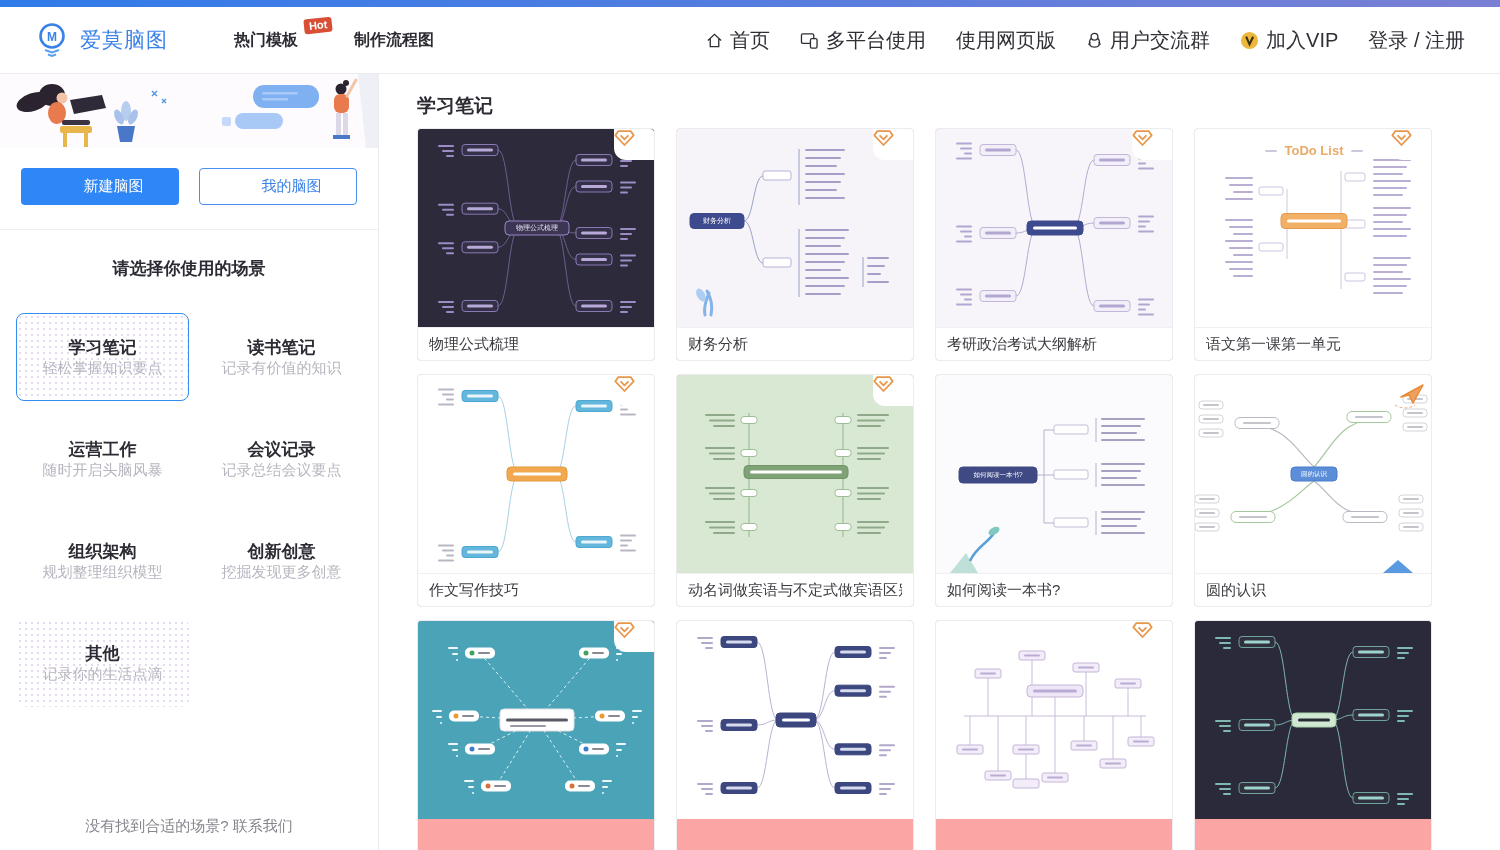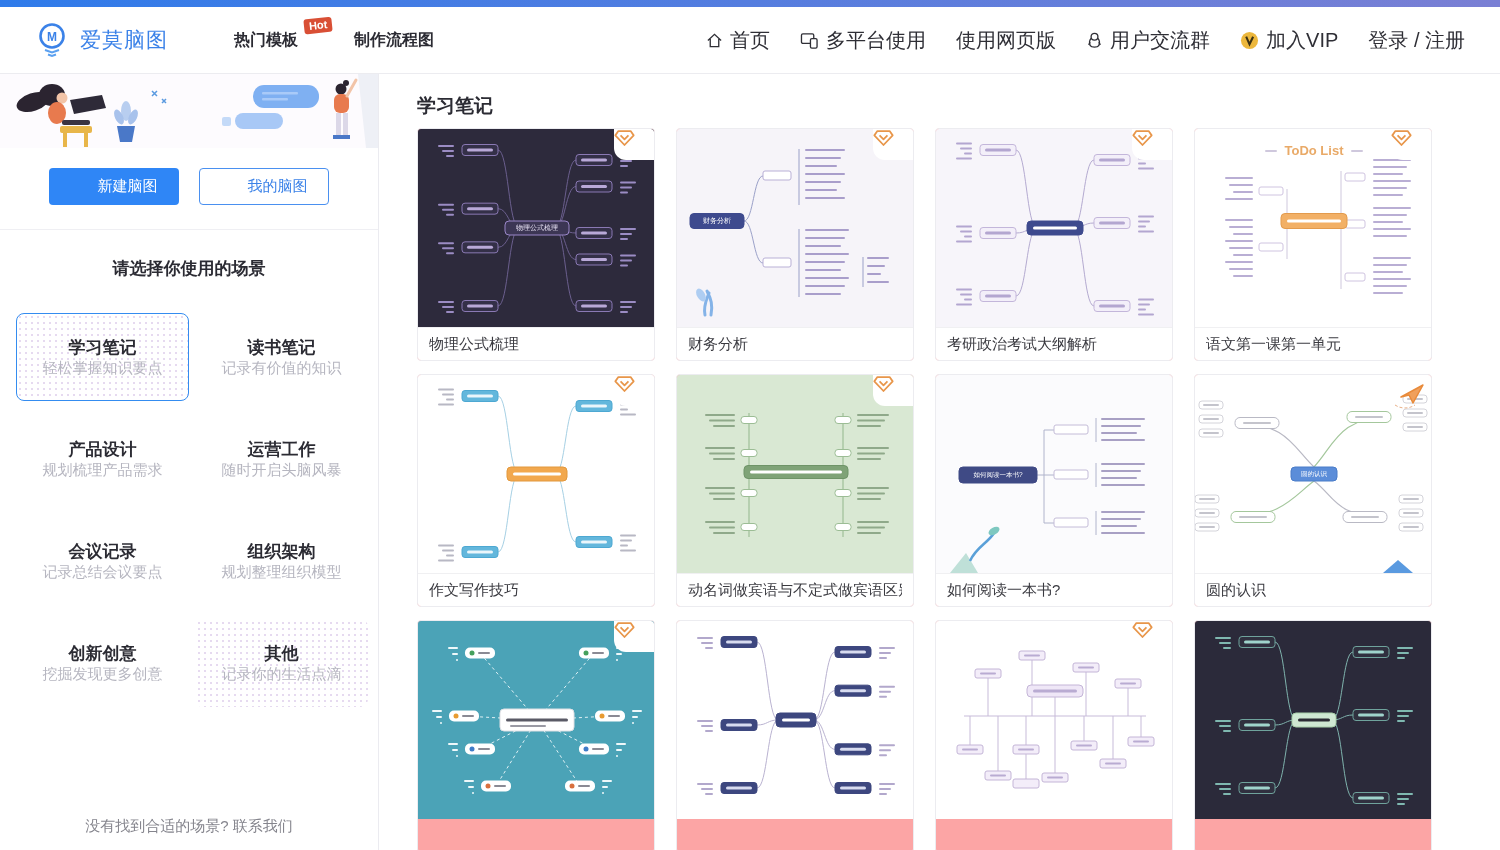--- a/index.html
+++ b/index.html
@@ -19,21 +19,21 @@
   .header-right { margin-left:auto; display:flex; align-items:center; gap:30px; }
   .hr-item { display:flex; align-items:center; gap:7px; font-size:20px; color:#2f2f36; cursor:pointer; white-space:nowrap; }
   .hr-item svg { display:block; }
 
   
   .sidebar { position:absolute; top:74px; left:0; bottom:0; width:379px; background:#fff;
     border-right:1px solid #ebebf0; }
   .dotted { background-image:radial-gradient(#e6daf0 1px, transparent 1.3px); background-size:6px 6px; }
   .hero { height:74px; background:#fdfbfe; overflow:hidden; }
   .side-buttons { display:flex; justify-content:center; gap:20px; margin-top:20px; }
-  .btn { width:130px; height:37px; border-radius:4px; font-size:15px; display:flex;
+  .btn { width:158px; height:37px; border-radius:4px; font-size:15px; display:flex;
     align-items:center; justify-content:center; cursor:pointer;padding-left:27px; }
   .btn-primary { background:#2f86f6; color:#fff; }
   .btn-ghost { background:#fff; color:#3b82e8; border:1px solid #4a90f0; }
   .side-sep { border:none; border-top:1px solid #efeff3; margin-top:24px; }
   .scene-heading { text-align:center; font-size:17px; font-weight:bold; color:#2b2b33; margin-top:27px; }
   .scenes { display:grid; grid-template-columns:repeat(2,173px); gap:14px 6px; padding:0 16px; margin-top:33px; }
   .scene { height:88px; border:1.5px solid transparent; border-radius:8px; display:flex;
     flex-direction:column; align-items:center; justify-content:center; cursor:pointer; }
   .scene.selected { border-color:#348cf0; }
   .scene-title { font-size:17px; font-weight:bold; color:#2b2b33; }
@@ -166,24 +166,20 @@
   <div class="scene-heading" data-name="scene-heading">请选择你使用的场景</div>
 
   <div class="scenes" data-name="scene-grid">
       <div class="scene selected dotted" data-name="scene-item-0">
         <div class="scene-title" data-name="scene-title">学习笔记</div>
         <div class="scene-sub" data-name="scene-subtitle">轻松掌握知识要点</div>
       </div>
       <div class="scene" data-name="scene-item-1">
         <div class="scene-title" data-name="scene-title">读书笔记</div>
         <div class="scene-sub" data-name="scene-subtitle">记录有价值的知识</div>
-      </div>
-      <div class="scene" data-name="scene-item-2">
-        <div class="scene-title" data-name="scene-title">产品设计</div>
-        <div class="scene-sub" data-name="scene-subtitle">规划梳理产品需求</div>
       </div>
       <div class="scene" data-name="scene-item-3">
         <div class="scene-title" data-name="scene-title">运营工作</div>
         <div class="scene-sub" data-name="scene-subtitle">随时开启头脑风暴</div>
       </div>
       <div class="scene" data-name="scene-item-4">
         <div class="scene-title" data-name="scene-title">会议记录</div>
         <div class="scene-sub" data-name="scene-subtitle">记录总结会议要点</div>
       </div>
       <div class="scene" data-name="scene-item-5">

